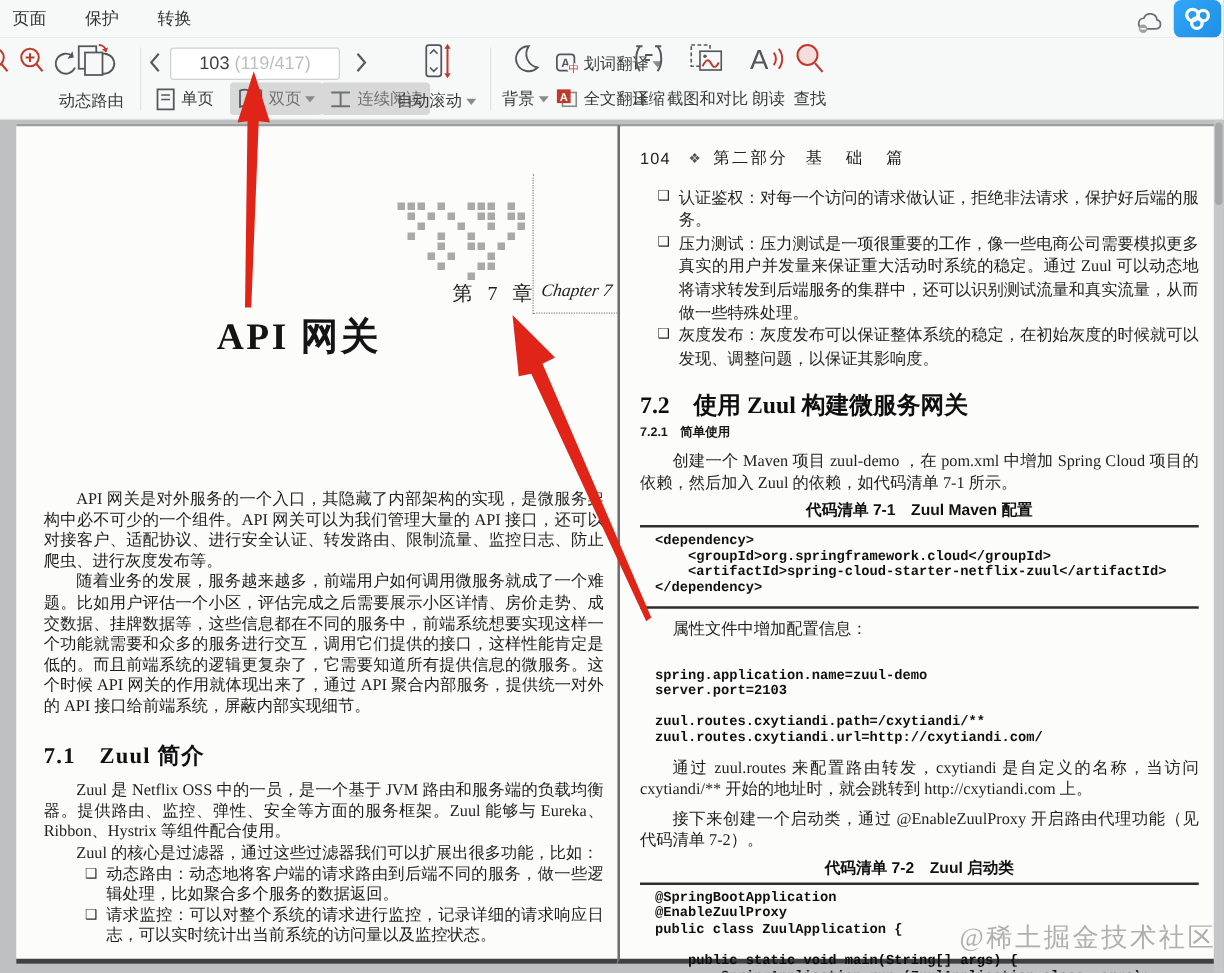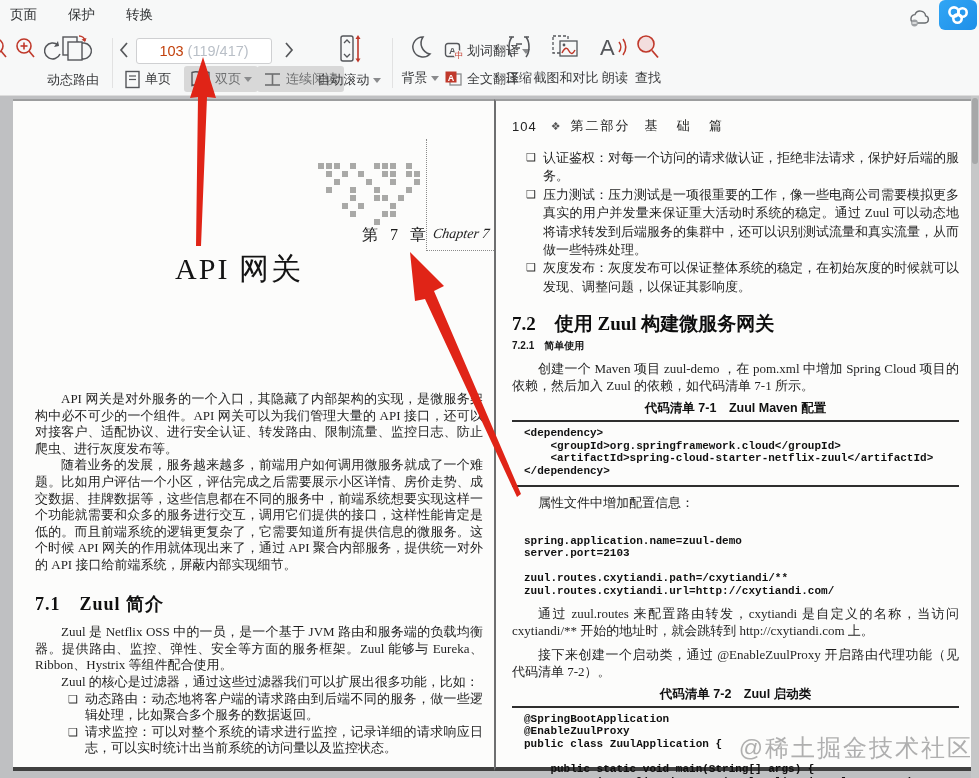--- a/index.html
+++ b/index.html
@@ -22,21 +22,21 @@
   .tico { display:inline-block; vertical-align:middle; }
   .tlabel { font-size:13px; color:#3a3b3d; }
   .caret { display:inline-block; width:0; height:0; border-left:4px solid transparent; border-right:4px solid transparent; border-top:5px solid #8a8b8d; vertical-align:middle; margin-left:3px; }
   .btn-large { position:absolute; text-align:center; cursor:default; }
   .btn-large .tlabel { display:block; margin-top:3px; }
   .pressed { background:#d8d8d8; border-radius:3px; }
   .pressed .tlabel { color:#6f7071; }
 
   .zoom-grid { position:absolute; left:-12px; top:6px; }
   .pagebox { position:absolute; left:136px; top:8px; width:136px; height:26px; background:#ffffff; border:1px solid #cfd0d2; border-radius:3px; text-align:center; line-height:24px; font-size:14.5px; cursor:text; }
-  .pagebox .cur { color:#c2410c; }
+  .pagebox .cur { color:#404040; }
   .pagebox .tot { color:#b9bfc7; margin-left:4px; }
   .chev { position:absolute; top:10px; width:16px; height:20px; }
   .viewrow-btn { position:absolute; top:36px; height:26px; display:flex; align-items:center; padding:0 6px; cursor:default; }
   .viewrow-btn .tlabel { margin-left:4px; }
 
   
   .docarea { position:absolute; left:0; top:96px; width:979px; height:682px; background:#bfc0c2; }
   .page { position:absolute; top:3px; height:672px; background:#fcfcfb; border-top:2px solid #9c9d9e; border-bottom:4px solid #404040; }
   .page-left  { left:13px; width:481px; }
   .page-right { left:494px; width:478px; border-left:2px solid #6e6f70; }
@@ -46,21 +46,21 @@
   
   .lp-inner { position:absolute; left:22px; right:11px; top:0; bottom:0; }
   .chap-header { position:relative; height:290px; }
   .chap-map { position:absolute; left:283px; top:56px; }
   .maprow { height:8px; }
   .mapcell { display:inline-block; width:8px; height:8px; }
   .mapcell.on::after { content:""; display:block; width:6px; height:6px; background:#a9a9a7; }
   .chap-label { position:absolute; left:327px; top:124px; width:80px; font-size:16px; letter-spacing:4px; color:#1c1c1c; }
   .chap-box { position:absolute; left:391px; top:38px; width:68px; height:112px; border-left:1px dotted #8a8a8a; border-bottom:1px dotted #8a8a8a; }
   .chap-en { position:absolute; left:6px; bottom:8px; font-size:14px; font-style:italic; color:#222; white-space:nowrap; transform:skewX(-8deg); }
-  .chap-title { position:absolute; left:0; right:40px; top:148px; text-align:center; font-size:30px; font-weight:400; color:#141414; letter-spacing:2px; }
+  .chap-title { position:absolute; left:0; right:40px; top:148px; text-align:center; font-size:30px; font-weight:700; color:#141414; letter-spacing:2px; }
   .bodytext { font-size:13px; line-height:16.6px; color:#1f1f1f; text-align:justify; }
   .bodytext p { text-indent:2em; }
   .h71 { font-size:18px; font-weight:bold; color:#101010; margin:22px 0 12px 0; letter-spacing:1px; }
   .bullet { display:flex; text-align:justify; }
   .bullet .bmark { flex:0 0 17px; color:#2a2a2a; font-size:11px; line-height:16.6px; }
   .lp-bullets { padding-left:33px; }
 
   
   .rp-inner { position:absolute; left:16px; right:13px; top:0; bottom:0; font-size:13px; color:#1f1f1f; }
   .rp-header { margin-top:16px; font-size:13px; color:#222; display:flex; align-items:center; }
@@ -71,21 +71,21 @@
   .rp-bullets { margin-top:14px; padding-left:14px; line-height:18.4px; }
   .rp-bullets .bullet + .bullet { margin-top:0; }
   .h72 { margin-top:15px; font-size:19px; font-weight:bold; color:#0e0e0e; }
   .h721 { margin-top:2px; font-size:10px; font-weight:bold; font-family:"Liberation Sans",sans-serif; color:#161616; }
   .rp-p { margin-top:7px; line-height:17px; text-align:justify; text-indent:2em; }
   .listing-cap { margin-top:6px; text-align:center; font-family:"Liberation Sans",sans-serif; font-size:12.5px; font-weight:bold; color:#111; }
   .listing { margin-top:3px; border-top:2px solid #2e2e2e; border-bottom:2px solid #2e2e2e; padding:5px 0 7px 12px; }
   .code { font-size:11px; line-height:12.6px; font-weight:bold; color:#101010; white-space:pre; }
   .codeblock { margin:24px 0 0 12px; }
 
-  .watermark { position:absolute; right:6px; bottom:14px; font-size:24px; color:rgba(150,150,150,0.75); letter-spacing:2px; font-family:Liberation Sans, sans-serif; }
+  .watermark { position:absolute; right:6px; bottom:14px; font-size:21px; color:rgba(150,150,150,0.75); letter-spacing:2px; font-family:Liberation Serif, serif; }
 
   
   .scrollbar { position:absolute; right:0px; top:0; width:8px; height:682px; background:#c6c7c8; }
   .scroll-thumb { position:absolute; left:1px; top:2px; width:6px; height:66px; background:#a6a7a8; border-radius:3px; }
 
   
   .arrows { position:absolute; left:0; top:0; width:979px; height:778px; pointer-events:none; z-index:60; }
 </style>
 </head>
 <body>

